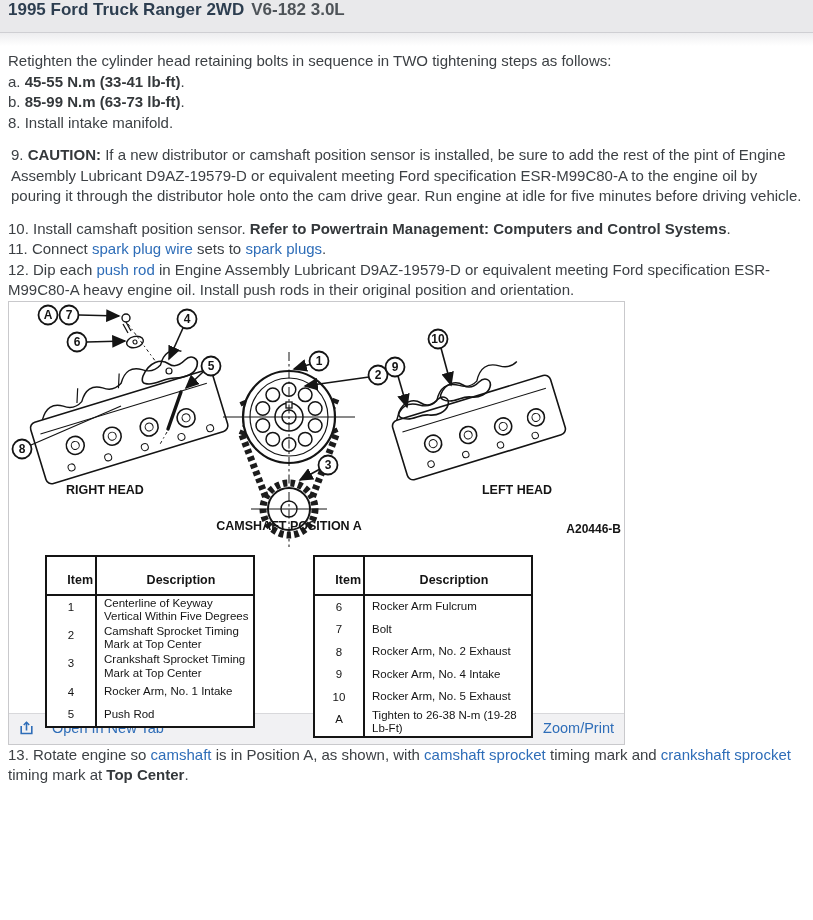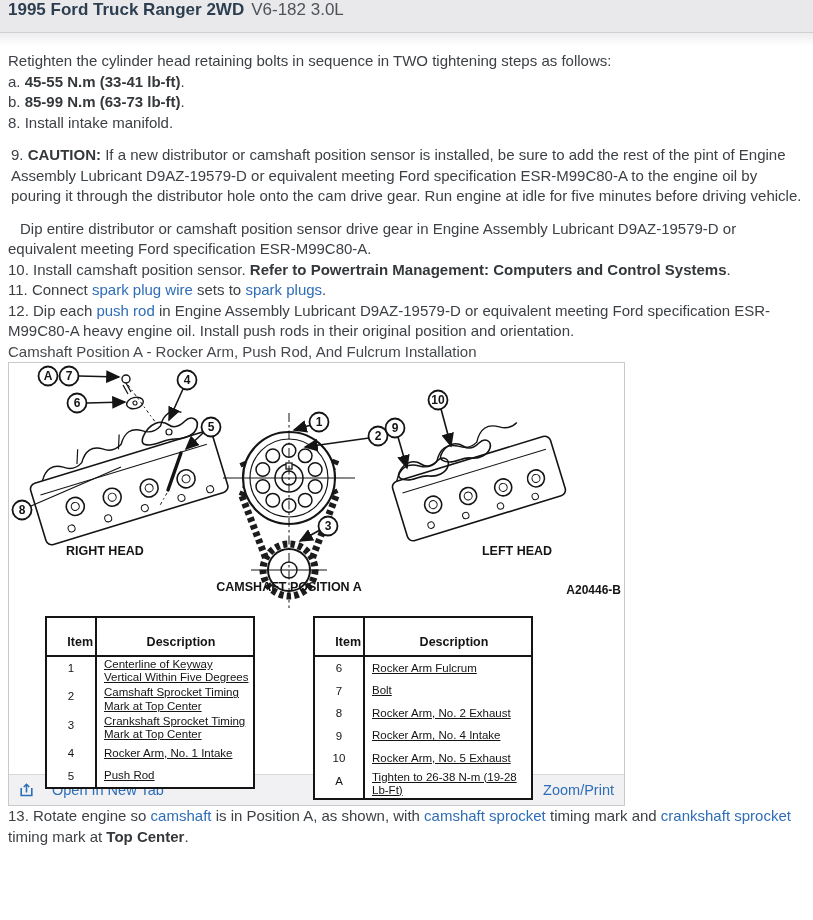--- a/index.html
+++ b/index.html
@@ -6,21 +6,21 @@
   body {
     width:813px; height:920px; background:#ffffff; overflow:hidden;
     font-family:"Liberation Sans", sans-serif; color:#3d4145; font-size:15px;
   }
   
   .page-header {
     height:33px; background:#e9e9eb; border-bottom:1px solid #cfcfd3;
     display:flex; align-items:flex-start; padding:0 8px; box-sizing:border-box;
   }
   .page-title { font-size:17px; font-weight:bold; color:#2d3e50; }
-  .page-subtitle { font-size:17px; font-weight:normal; color:#4e5358; margin-left:7px; }
+  .page-subtitle { font-size:17px; font-weight:bold; color:#4e5358; margin-left:7px; }
   .top-fade { height:13px; background:linear-gradient(#ededef,#ffffff); }
 
   
   .main { padding:5px 8px 0 8px; line-height:20.5px; }
   .main p { margin:0; }
   .indent { margin-left:12px; }
   .first-indent { text-indent:12px; }
   .gap12 { height:12px; }
   b { color:#34383b; }
   a.doclink { color:#2e6db8; text-decoration:none; cursor:pointer; }
@@ -41,21 +41,21 @@
   .tbl-right { left:304px; top:253px; width:220px; }
   .tbl th {
     border-bottom:2px solid #141414; font-size:12.5px; font-weight:bold;
     text-align:center; vertical-align:bottom; height:34px; padding:0 0 3px 12px;
   }
   .tbl th.c-item { width:44px; text-align:right; border-right:2px solid #141414; padding:0 2px 3px 2px; }
   .tbl td.c-item {
     border-right:2px solid #141414; text-align:center; vertical-align:top;
     font-size:11.5px; padding:1px 0 1px 0;
   }
-  .tbl td.c-desc { font-size:11.5px; line-height:13.2px; padding:1px 3px 1px 7px;text-decoration:underline; }
+  .tbl td.c-desc { font-size:11.5px; line-height:13.2px; padding:1px 3px 1px 7px; }
 
   
   .fig-footer {
     height:30px; background:#f1f1f3; border-top:1px solid #d8d8db;
     display:flex; align-items:center; justify-content:space-between; padding:0 10px;
   }
   .fig-link {
     color:#2e6db8; font-size:14.5px; text-decoration:none; cursor:pointer;
     display:flex; align-items:center; gap:18px;
   }
@@ -81,29 +81,27 @@
   <p class="indent"><span>b. </span><b>85-99 N.m (63-73 lb-ft)</b><span>.</span></p>
 
   <p><span>8. Install intake manifold.</span></p>
 
   <div class="gap12"></div>
 
   <p style="padding-left:3px;"><span>9. </span><b>CAUTION:</b><span> If a new distributor or camshaft position sensor is installed, be sure to add the rest of the pint of Engine Assembly Lubricant D9AZ-19579-D or equivalent meeting Ford specification ESR-M99C80-A to the engine oil by pouring it through the distributor hole onto the cam drive gear. Run engine at idle for five minutes before driving vehicle.</span></p>
 
   <div class="gap12"></div>
 
-  <p class="first-indent"><span>Dip entire distributor or camshaft position sensor drive gear in Engine Assembly Lubricant D9AZ-19579-D or equivalent meeting Ford specification ESR-M99C80-A.</span></p>
 
   <p><span>10. Install camshaft position sensor. </span><b>Refer to Powertrain Management: Computers and Control Systems</b><span>.</span></p>
 
   <p><span>11. Connect </span><a class="doclink">spark plug wire</a><span> sets to </span><a class="doclink">spark plugs</a><span>.</span></p>
 
   <p><span>12. Dip each </span><a class="doclink">push rod</a><span> in Engine Assembly Lubricant D9AZ-19579-D or equivalent meeting Ford specification ESR-M99C80-A heavy engine oil. Install push rods in their original position and orientation.</span></p>
 
-  <p class="fig-caption"><span>Camshaft Position A - Rocker Arm, Push Rod, And Fulcrum Installation</span></p>
 
   <div class="figure-box">
     <div class="fig-canvas">
 
       <svg width="615" height="411" viewBox="0 0 615 411">
         <defs>
           <marker id="ah" markerWidth="10" markerHeight="8" refX="8" refY="4" orient="auto">
             <path d="M0,0 L9,4 L0,8 z" fill="#141414"></path>
           </marker>
         </defs>

